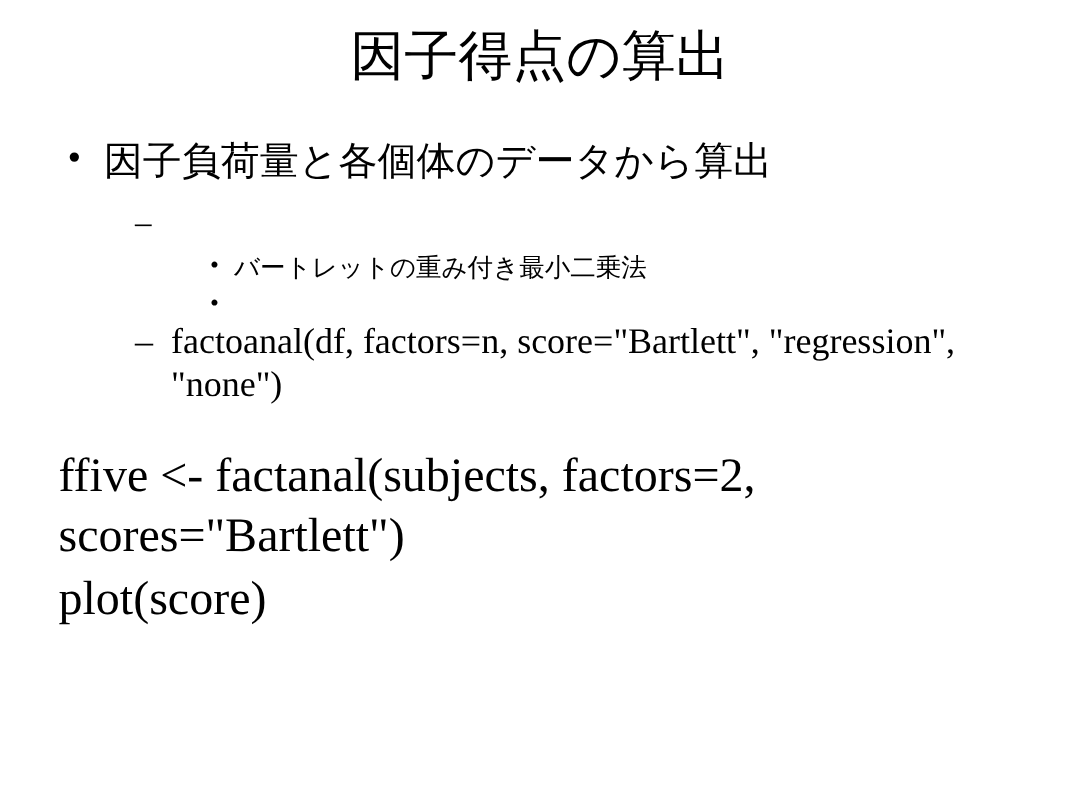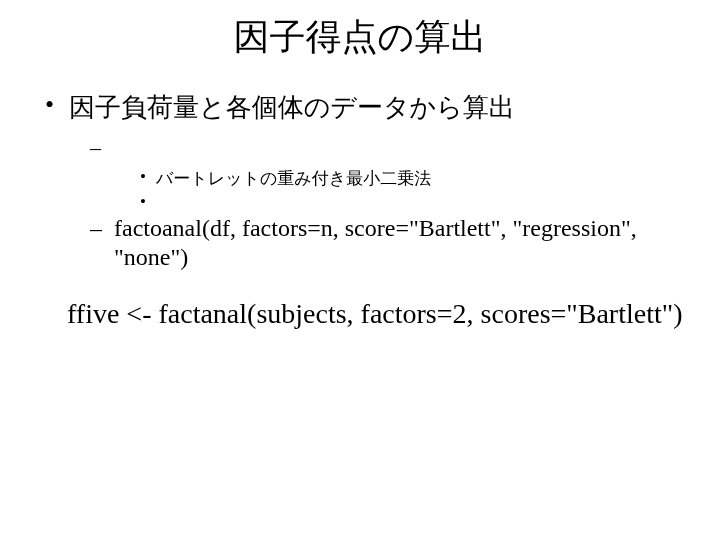--- a/index.html
+++ b/index.html
@@ -49,23 +49,23 @@
     }
     .bullet-l3 .marker {
       margin-right: 10px;
     }
     .bullet-l2.code-line {
       font-size: 24px;
       line-height: 1.2;
       margin-bottom: 24px;
     }
     .code-block {
-      font-size: 28px;
+      font-size: 32px;
       line-height: 1.25;
-      margin-left: 32px;
+      margin-left: 4px;
       margin-top: 8px;
     }
     .code-block div {
       margin-bottom: 2px;
     }
   </style>
 </head>
 <body>
 
 <div class="title">
@@ -90,13 +90,14 @@
   <span class="marker">•</span>
 </div>
 
 <div class="bullet-l2 code-line">
   <span class="marker">–</span>
   <span>factoanal(df, factors=n, score="Bartlett", "regression", "none")</span>
 </div>
 
 <div class="code-block">
   <div>ffive &lt;-  factanal(subjects, factors=2, scores="Bartlett")</div>
+  <div>plot(score)</div>
 </div>
 
 </body></html>

